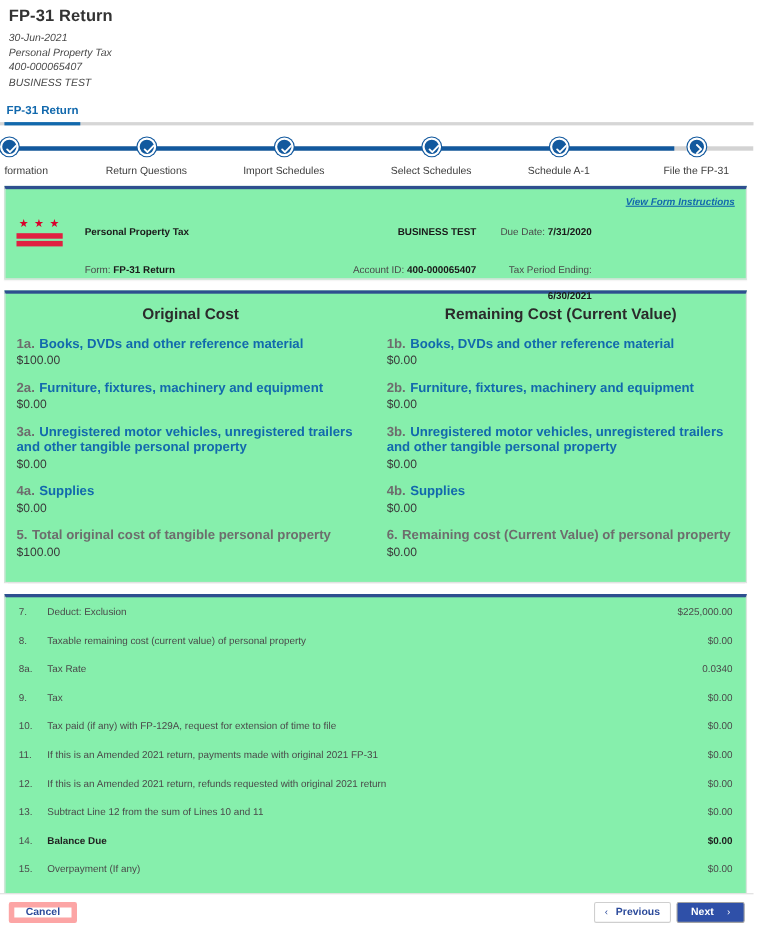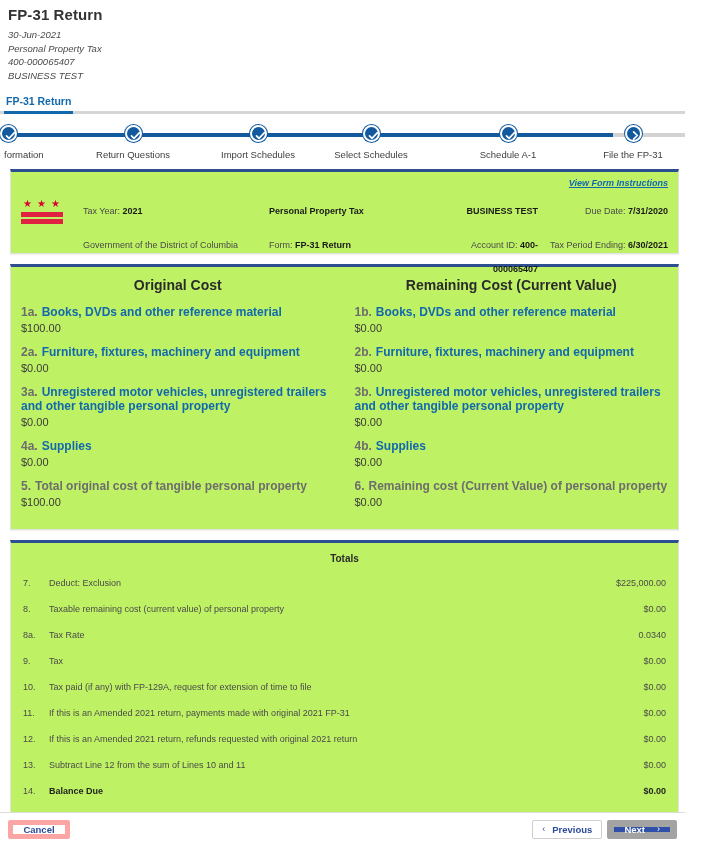--- a/index.html
+++ b/index.html
@@ -58,21 +58,21 @@
   }
   .step .dot svg { position: absolute; top: 2px; left: 2px; }
   .step .lbl {
     display: block; margin-top: 5px;
     font-size: 9.5px; color: #3d3d3d; white-space: nowrap;
   }
   .step.cut .lbl { text-align: left; padding-left: 61px; }
 
   
   .card {
-    margin: 0 6px 10px 10px; background: #bef264;
+    margin: 0 6px 10px 4px; background: #86efac;
     border: 1px solid #e2e2e2; border-top: 3px solid #2e4f8f;
     box-shadow: 0 1px 1px rgba(0,0,0,.05);
   }
 
   
   .info { padding: 7px 10px 12px 10px; position: relative; height: 85px; }
   .instr {
     position: absolute; right: 10px; top: 6px;
     font-size: 9px; font-weight: bold; font-style: italic;
     color: #1269ad; text-decoration: underline; cursor: pointer;
@@ -134,21 +134,21 @@
   .btn-cancel {
     border: 5px solid #fca5a5; background: #fff; color: #2b4a9b;
     width: 62px;
   }
   .spacer { flex: 1 1 auto; }
   .btn-prev {
     border: 1px solid #cfcfcf; background: #fff; color: #2b4a9b;
     padding: 0 9px; gap: 7px; margin-right: 5px;
   }
   .btn-next {
-    background: #2f50a8; color: #ffffff; border: 7px solid #a3a3a3;
+    background: #2f50a8; color: #ffffff; border: 1px solid #a3a3a3;
     padding: 0 10px; gap: 12px; min-width: 62px;
   }
   .chev { font-size: 9px; font-weight: normal; }
 </style>
 </head>
 <body>
 
 <div class="page">
 
   <div class="head">
@@ -171,21 +171,21 @@
     <div id="steps-host">
         <div class="step cut" style="left: 8px;"><span class="dot"><svg width="13" height="13" viewBox="0 0 13 13">
               <path d="M2.5 6.8 L5 9.3 L10.5 3.6" stroke="#ffffff" stroke-width="1.7" fill="none" stroke-linecap="round" stroke-linejoin="round"></path>
             </svg></span><span class="lbl">formation</span></div>
         <div class="step" style="left: 133px;"><span class="dot"><svg width="13" height="13" viewBox="0 0 13 13">
               <path d="M2.5 6.8 L5 9.3 L10.5 3.6" stroke="#ffffff" stroke-width="1.7" fill="none" stroke-linecap="round" stroke-linejoin="round"></path>
             </svg></span><span class="lbl">Return Questions</span></div>
         <div class="step" style="left: 258px;"><span class="dot"><svg width="13" height="13" viewBox="0 0 13 13">
               <path d="M2.5 6.8 L5 9.3 L10.5 3.6" stroke="#ffffff" stroke-width="1.7" fill="none" stroke-linecap="round" stroke-linejoin="round"></path>
             </svg></span><span class="lbl">Import Schedules</span></div>
-        <div class="step" style="left: 371px;"><span class="dot"><svg width="13" height="13" viewBox="0 0 13 13">
+        <div class="step" style="left: 392px;"><span class="dot"><svg width="13" height="13" viewBox="0 0 13 13">
               <path d="M2.5 6.8 L5 9.3 L10.5 3.6" stroke="#ffffff" stroke-width="1.7" fill="none" stroke-linecap="round" stroke-linejoin="round"></path>
             </svg></span><span class="lbl">Select Schedules</span></div>
         <div class="step" style="left: 508px;"><span class="dot"><svg width="13" height="13" viewBox="0 0 13 13">
               <path d="M2.5 6.8 L5 9.3 L10.5 3.6" stroke="#ffffff" stroke-width="1.7" fill="none" stroke-linecap="round" stroke-linejoin="round"></path>
             </svg></span><span class="lbl">Schedule A-1</span></div>
         <div class="step" style="left: 633px;"><span class="dot"><svg width="13" height="13" viewBox="0 0 13 13">
               <path d="M4.6 2.8 L8.4 6.5 L4.6 10.2" stroke="#ffffff" stroke-width="1.7" fill="none" stroke-linecap="round" stroke-linejoin="round"></path>
             </svg></span><span class="lbl">File the FP-31</span></div>
       </div>
   </div>
@@ -198,27 +198,20 @@
           <div class="stars">
             <span class="star">★</span>
             <span class="star">★</span>
             <span class="star">★</span>
           </div>
           <div class="bar"></div>
           <div class="bar"></div>
         </div>
       </div>
 
-      <div class="cell lines">
-        <div class="c-row">
-          <span>Tax Year:</span>
-          <b>2021</b>
-        </div>
-        <div class="c-row">Government of the District of Columbia</div>
-      </div>
 
       <div class="cell lines">
         <div class="c-row">
           <b>Personal Property Tax</b>
         </div>
         <div class="c-row">
           <span>Form:</span>
           <b>FP-31 Return</b>
         </div>
       </div>
@@ -296,21 +289,20 @@
               <div class="lab plain"><span class="num">6.</span><span class="txt">Remaining cost (Current Value) of personal property</span></div>
               <div class="val">$0.00</div>
             </div>
           </div>
       </div>
     </div>
   </div>
 
   <div class="card">
     <div class="totals">
-      <div class="tot-head">Totals</div>
       <div id="totals-host">
           <div class="trow">
             <span class="n">7.</span>
             <span class="t">Deduct: Exclusion</span>
             <span class="v">$225,000.00</span>
           </div>
           <div class="trow">
             <span class="n">8.</span>
             <span class="t">Taxable remaining cost (current value) of personal property</span>
             <span class="v">$0.00</span>

